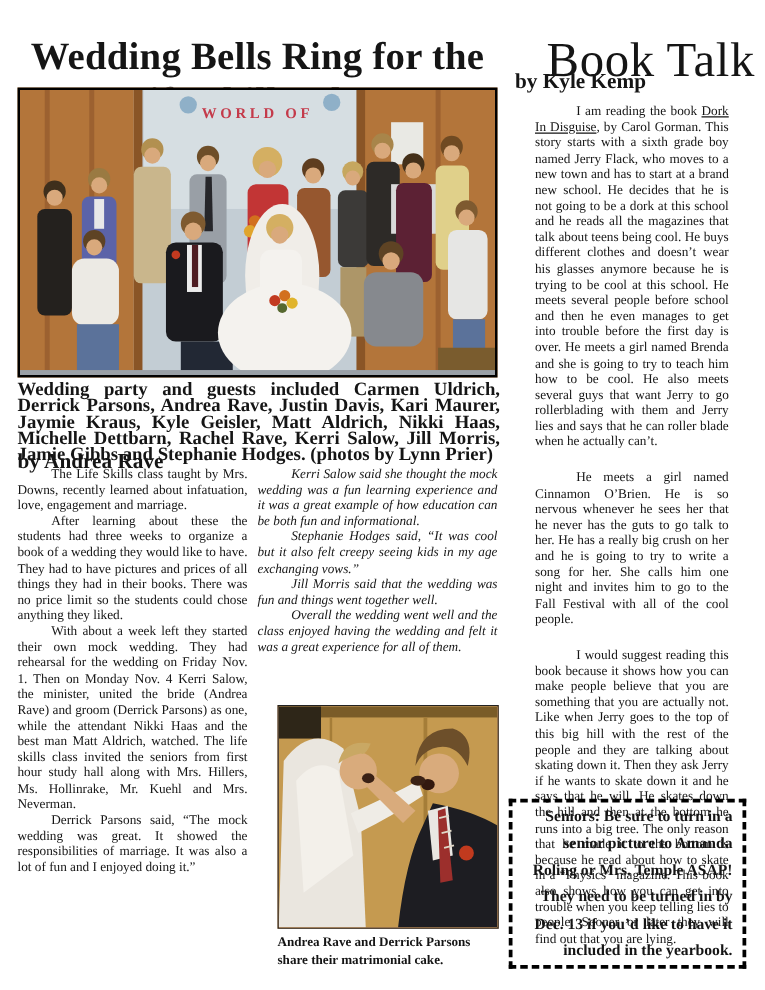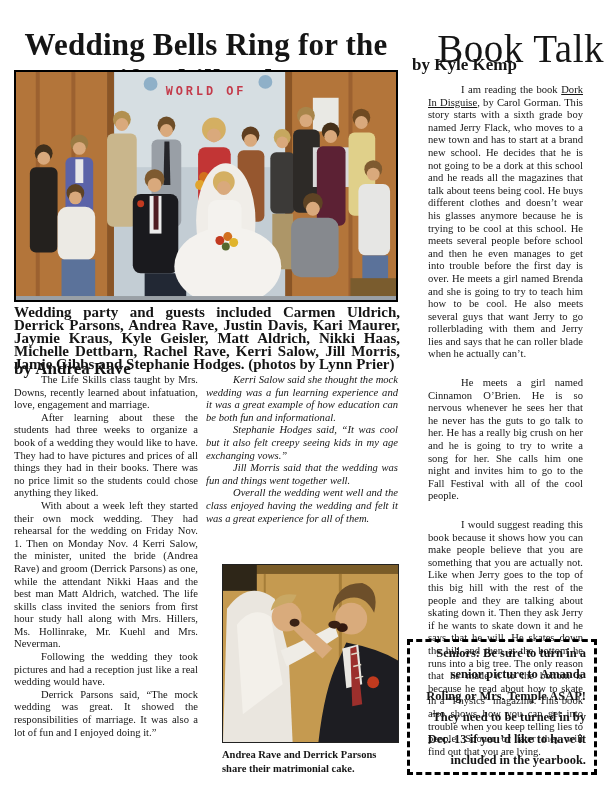--- a/index.html
+++ b/index.html
@@ -7,21 +7,21 @@
   body {
     width:612px; height:792px; background:#ffffff; color:#151515;
     font-family:"Liberation Serif", serif; position:relative; overflow:hidden;
   }
   .abs { position:absolute; }
 
   .wedding-title {
     left:10px; top:6px; width:392px; text-align:center;
     font-size:31px; font-weight:bold; line-height:1.18; letter-spacing:0.2px;
   }
-  .photo-frame { border:2px solid #000; background:#fdba74; overflow:hidden;font-family:Liberation Mono, monospace; }
+  .photo-frame { border:2px solid #000; background:#fdba74; overflow:hidden; }
   .photo1 { left:14px; top:70px; width:384px; height:232px; }
   .photo2 { left:222px; top:564px; width:177px; height:179px; border:1px solid #222; }
   .photo-frame svg { display:block; width:100%; height:100%; }
 
   .caption1 {
     left:14px; top:306px; width:386px;
     font-weight:bold; font-size:15px; line-height:13px; text-align:justify;
   }
   .byline { font-weight:bold; font-size:17px; }
   .byline1 { left:14px; top:359px; }
@@ -177,21 +177,20 @@
 </div>
 
 <div class="abs caption1">Wedding party and guests included Carmen Uldrich, Derrick Parsons, Andrea Rave, Justin Davis, Kari Maurer, Jaymie Kraus, Kyle Geisler, Matt Aldrich, Nikki Haas, Michelle Dettbarn, Rachel Rave, Kerri Salow, Jill Morris, Jamie Gibbs and Stephanie Hodges. (photos by Lynn Prier)</div>
 
 <div class="abs byline byline1">by Andrea Rave</div>
 
 <div class="abs bodycol col1">
   <p>The Life Skills class taught by Mrs. Downs, recently learned about infatuation, love, engagement and marriage.</p>
   <p>After learning about these the students had three weeks to organize a book of a wedding they would like to have. They had to have pictures and prices of all things they had in their books. There was no price limit so the students could chose anything they liked.</p>
   <p>With about a week left they started their own mock wedding. They had rehearsal for the wedding on Friday Nov. 1. Then on Monday Nov. 4 Kerri Salow, the minister, united the bride (Andrea Rave) and groom (Derrick Parsons) as one, while the attendant Nikki Haas and the best man Matt Aldrich, watched. The life skills class invited the seniors from first hour study hall along with Mrs. Hillers, Ms. Hollinrake, Mr. Kuehl and Mrs. Neverman.</p>
-  <p>Following the wedding they took pictures and had a reception just like a real wedding would have.</p>
   <p>Derrick Parsons said, “The mock wedding was great. It showed the responsibilities of marriage. It was also a lot of fun and I enjoyed doing it.”</p>
 </div>
 
 <div class="abs bodycol col2">
   <p>Kerri Salow said she thought the mock wedding was a fun learning experience and it was a great example of how education can be both fun and informational.</p>
   <p>Stephanie Hodges said, “It was cool but it also felt creepy seeing kids in my age exchanging vows.”</p>
   <p>Jill Morris said that the wedding was fun and things went together well.</p>
   <p>Overall the wedding went well and the class enjoyed having the wedding and felt it was a great experience for all of them.</p>
 </div>
 

